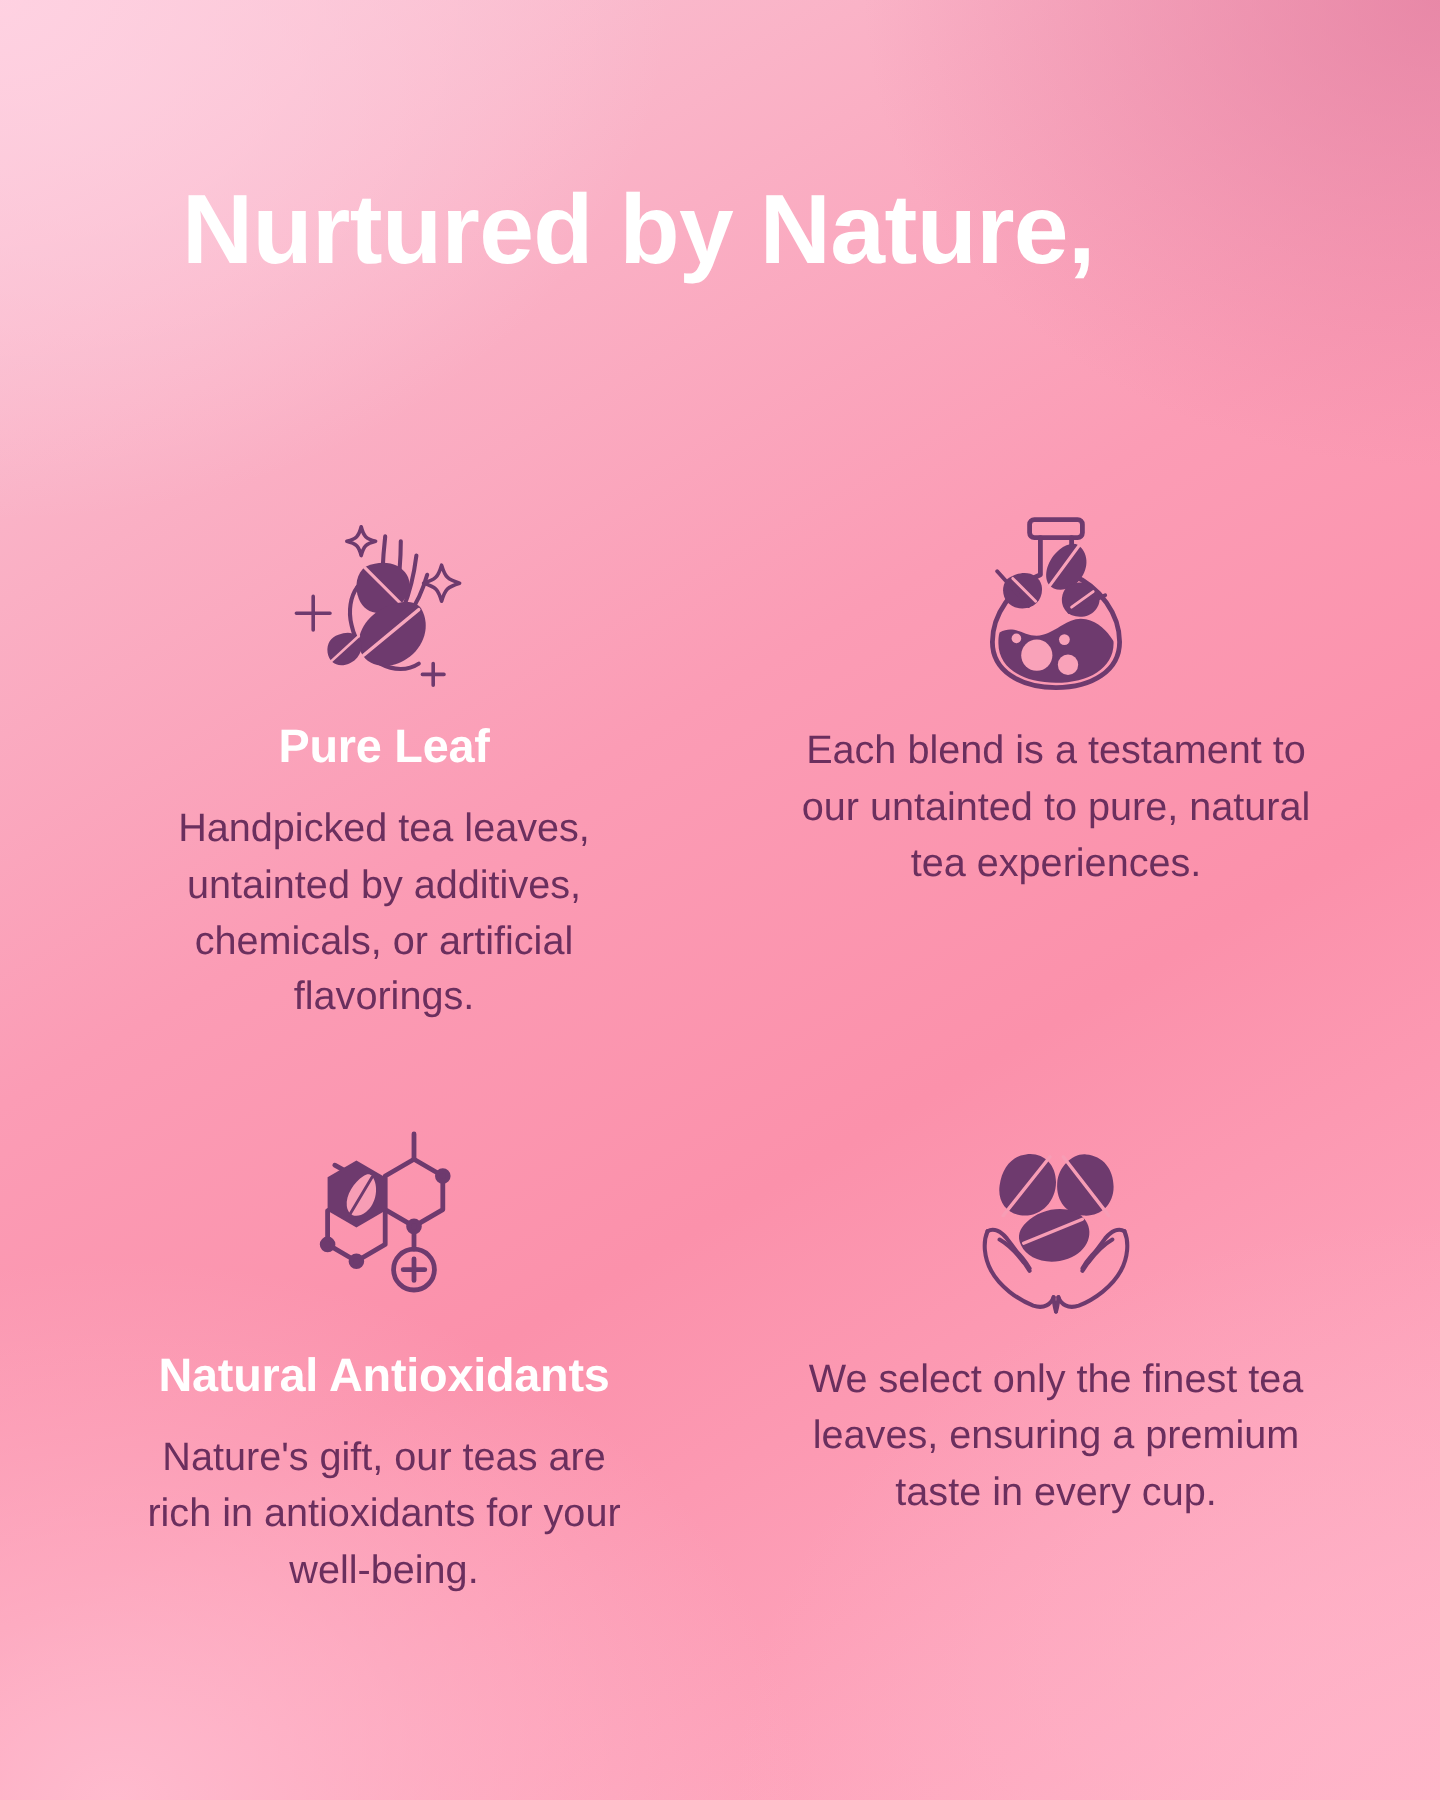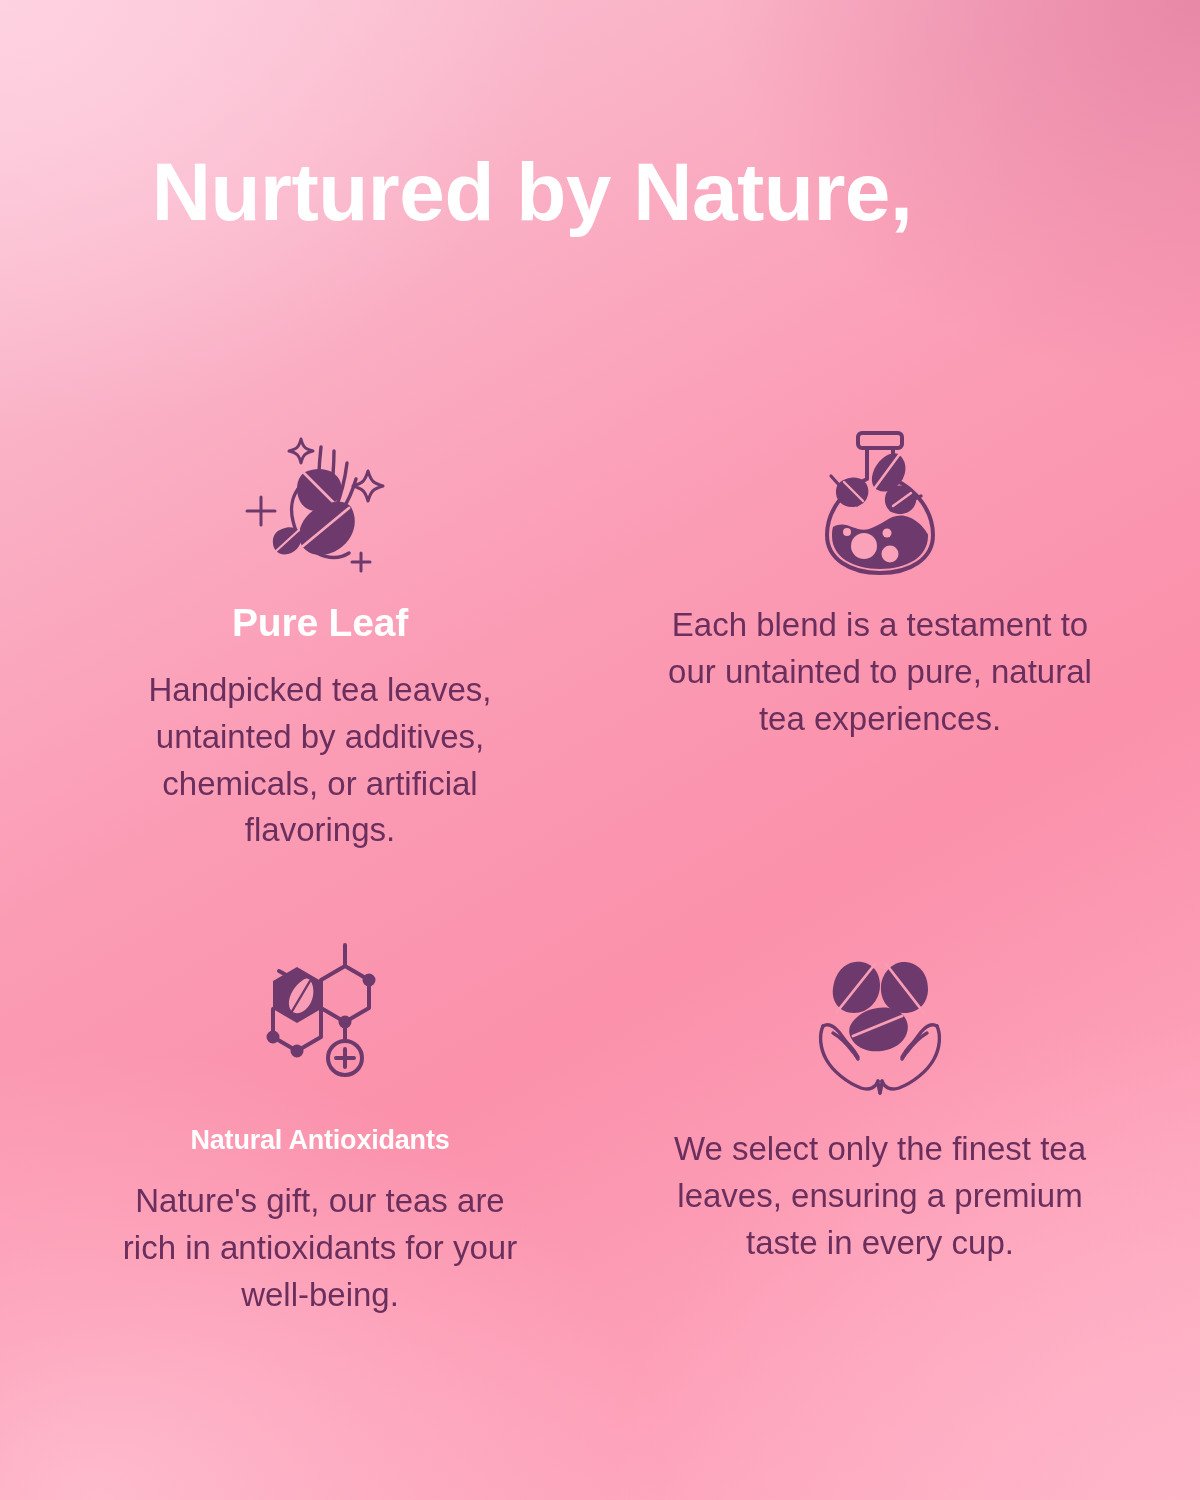--- a/index.html
+++ b/index.html
@@ -88,21 +88,21 @@
 
   .card-body {
     color: #6b2f5e;
     font-size: 33px;
     line-height: 1.42;
     font-weight: 400;
     max-width: 430px;
   }
 
   
-  .row2 .card-title { font-size: 27px; }
+  .row2 .card-title { font-size: 39px; }
   .row2 .icon-wrap { margin-bottom: 18px; }
 </style>
 </head>
 <body>
 
 <div class="poster">
 
   <div class="headline">
     <span class="ln">Nurtured by Nature,</span>
   </div>

